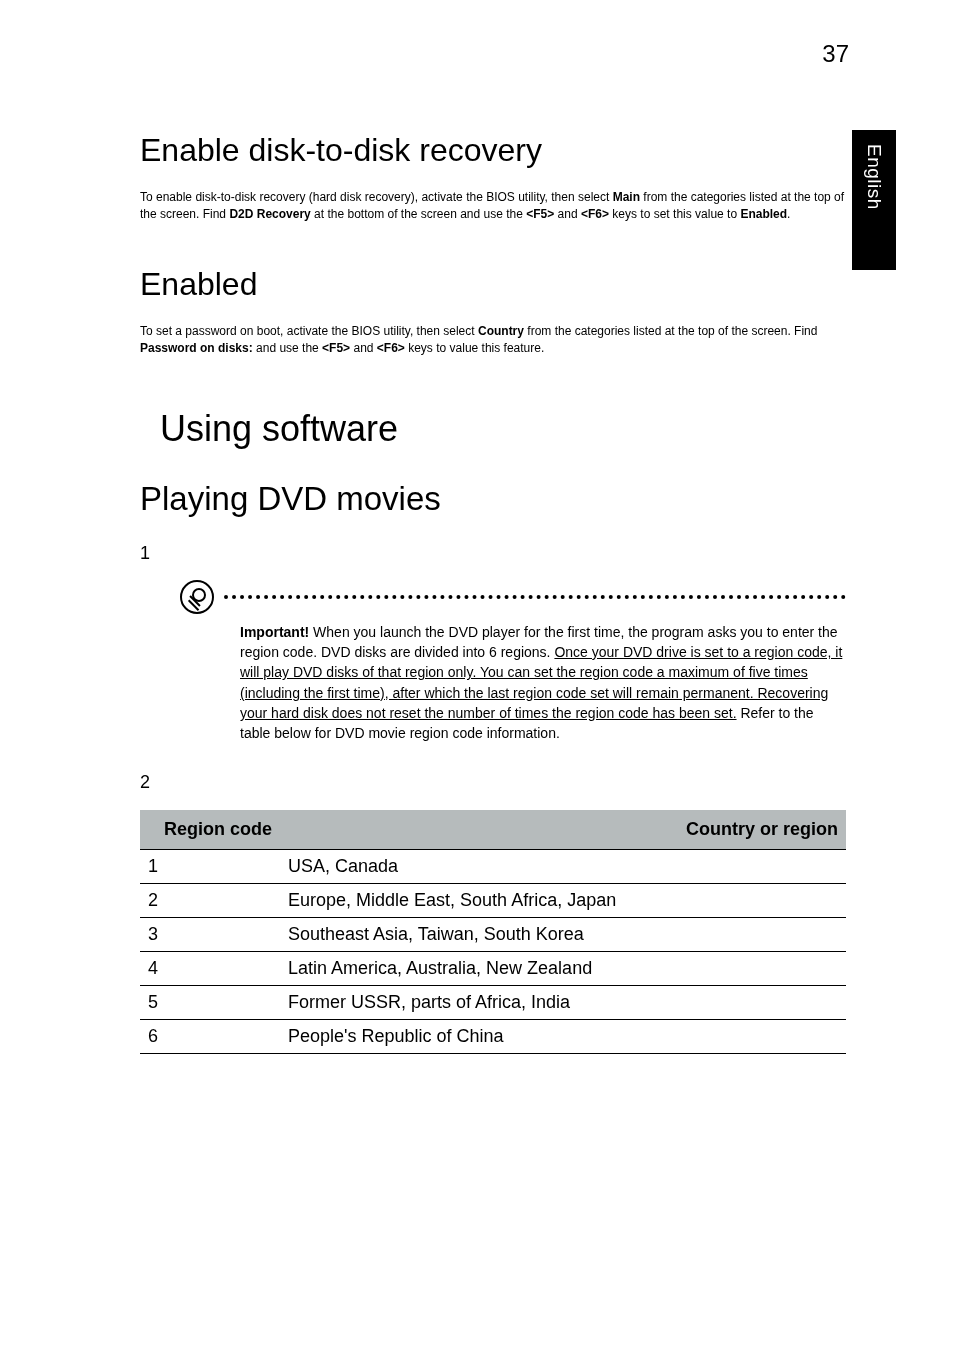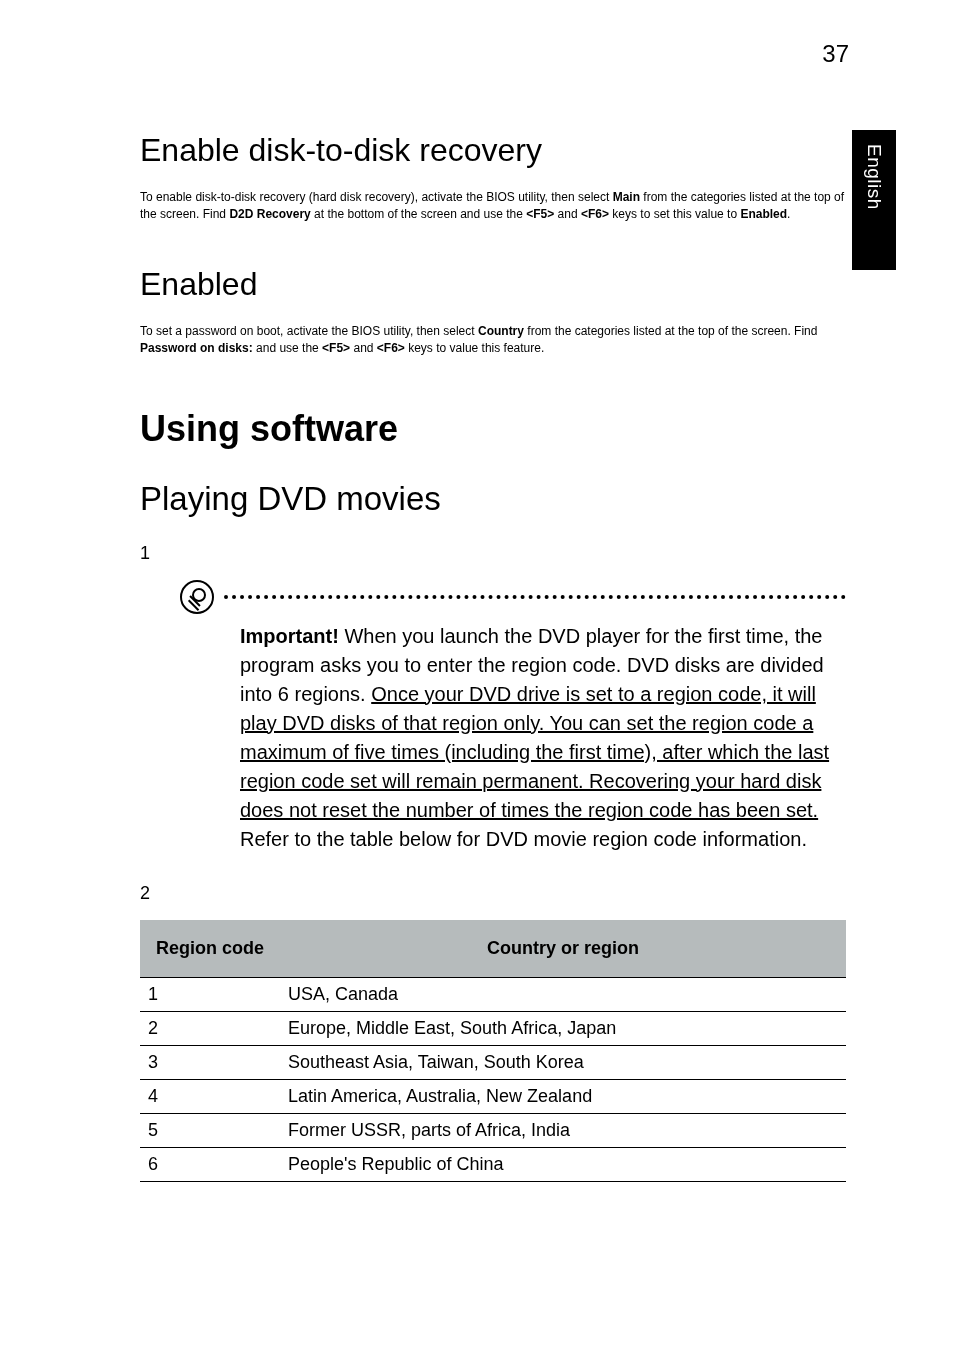--- a/index.html
+++ b/index.html
@@ -3,37 +3,37 @@
 <meta charset="utf-8">
 <style>
   * { margin: 0; padding: 0; box-sizing: border-box; }
   html, body { width: 954px; height: 1369px; background: #fff; font-family: "Segoe UI", "Helvetica Neue", Arial, sans-serif; color: #000; }
   .page { position: relative; width: 954px; height: 1369px; padding: 62px 108px 0 140px; }
   .pagenum { position: absolute; top: 40px; right: 105px; font-size: 24px; }
   .sidetab { position: absolute; top: 130px; right: 58px; width: 44px; height: 140px; background: #000; color: #fff; display: flex; align-items: flex-start; justify-content: center; padding-top: 14px; }
   .sidetab span { writing-mode: vertical-rl; font-size: 19px; font-weight: 400; letter-spacing: 0.5px; }
   h2.sec { font-size: 32px; font-weight: 400; margin-top: 42px; margin-bottom: 20px; }
   h2.sec.first { margin-top: 70px; }
-  h2.big { font-size: 36px; font-weight: 700; margin-top: 50px; margin-bottom: 30px; }
+  h2.big { font-size: 36px; font-weight: 400; margin-top: 50px; margin-bottom: 30px; margin-left: 20px; }
   h3.sub { font-size: 33px; font-weight: 400; margin-top: 10px; margin-bottom: 22px; }
   p.body { font-size: 12px; line-height: 1.45; margin-bottom: 22px; }
   .steplist { margin-top: 4px; }
   .step { display: flex; font-size: 18px; line-height: 1.45; margin-bottom: 14px; }
   .step .num { width: 40px; flex: 0 0 40px; }
   .callout { margin-left: 40px; margin-bottom: 26px; }
   .callout-head { display: flex; align-items: center; margin-bottom: 8px; }
   .key-icon { width: 34px; height: 34px; flex: 0 0 34px; border: 2.5px solid #000; border-radius: 50%; position: relative; margin-right: 8px; }
   .key-icon::before {  content: ""; position: absolute; width: 10px; height: 10px; border: 2px solid #000; border-radius: 50%; top: 6px; right: 6px; }
   .key-icon::after {  content: ""; position: absolute; width: 14px; height: 2px; background: #000; top: 18px; left: 6px; transform: rotate(45deg); box-shadow: 2px 4px 0 0 #000; }
   .dots { flex: 1; height: 0; border-top: 4px dotted #000; margin-left: 2px; }
-  .callout-body { font-size: 20px; line-height: 1.45; padding-left: 60px; }
+  .callout-body { font-size: 14px; line-height: 1.45; padding-left: 60px; }
   .u { text-decoration: underline; }
   b { font-weight: 700; }
   table.reg { width: 100%; border-collapse: collapse; font-size: 18px; margin-top: 10px; }
-  table.reg th { text-align: center; font-weight: 700; background: #b6bbbc; padding: 18px 8px; border-bottom: 1px solid #000; }
+  table.reg th { text-align: right; font-weight: 700; background: #b6bbbc; padding: 9px 8px; border-bottom: 1px solid #000; }
   table.reg th.col1 { width: 140px; }
   table.reg td { padding: 6px 8px; border-bottom: 1px solid #000; }
 </style>
 </head>
 <body>
 
 <div class="page">
 
   <div class="pagenum">37</div>
 

